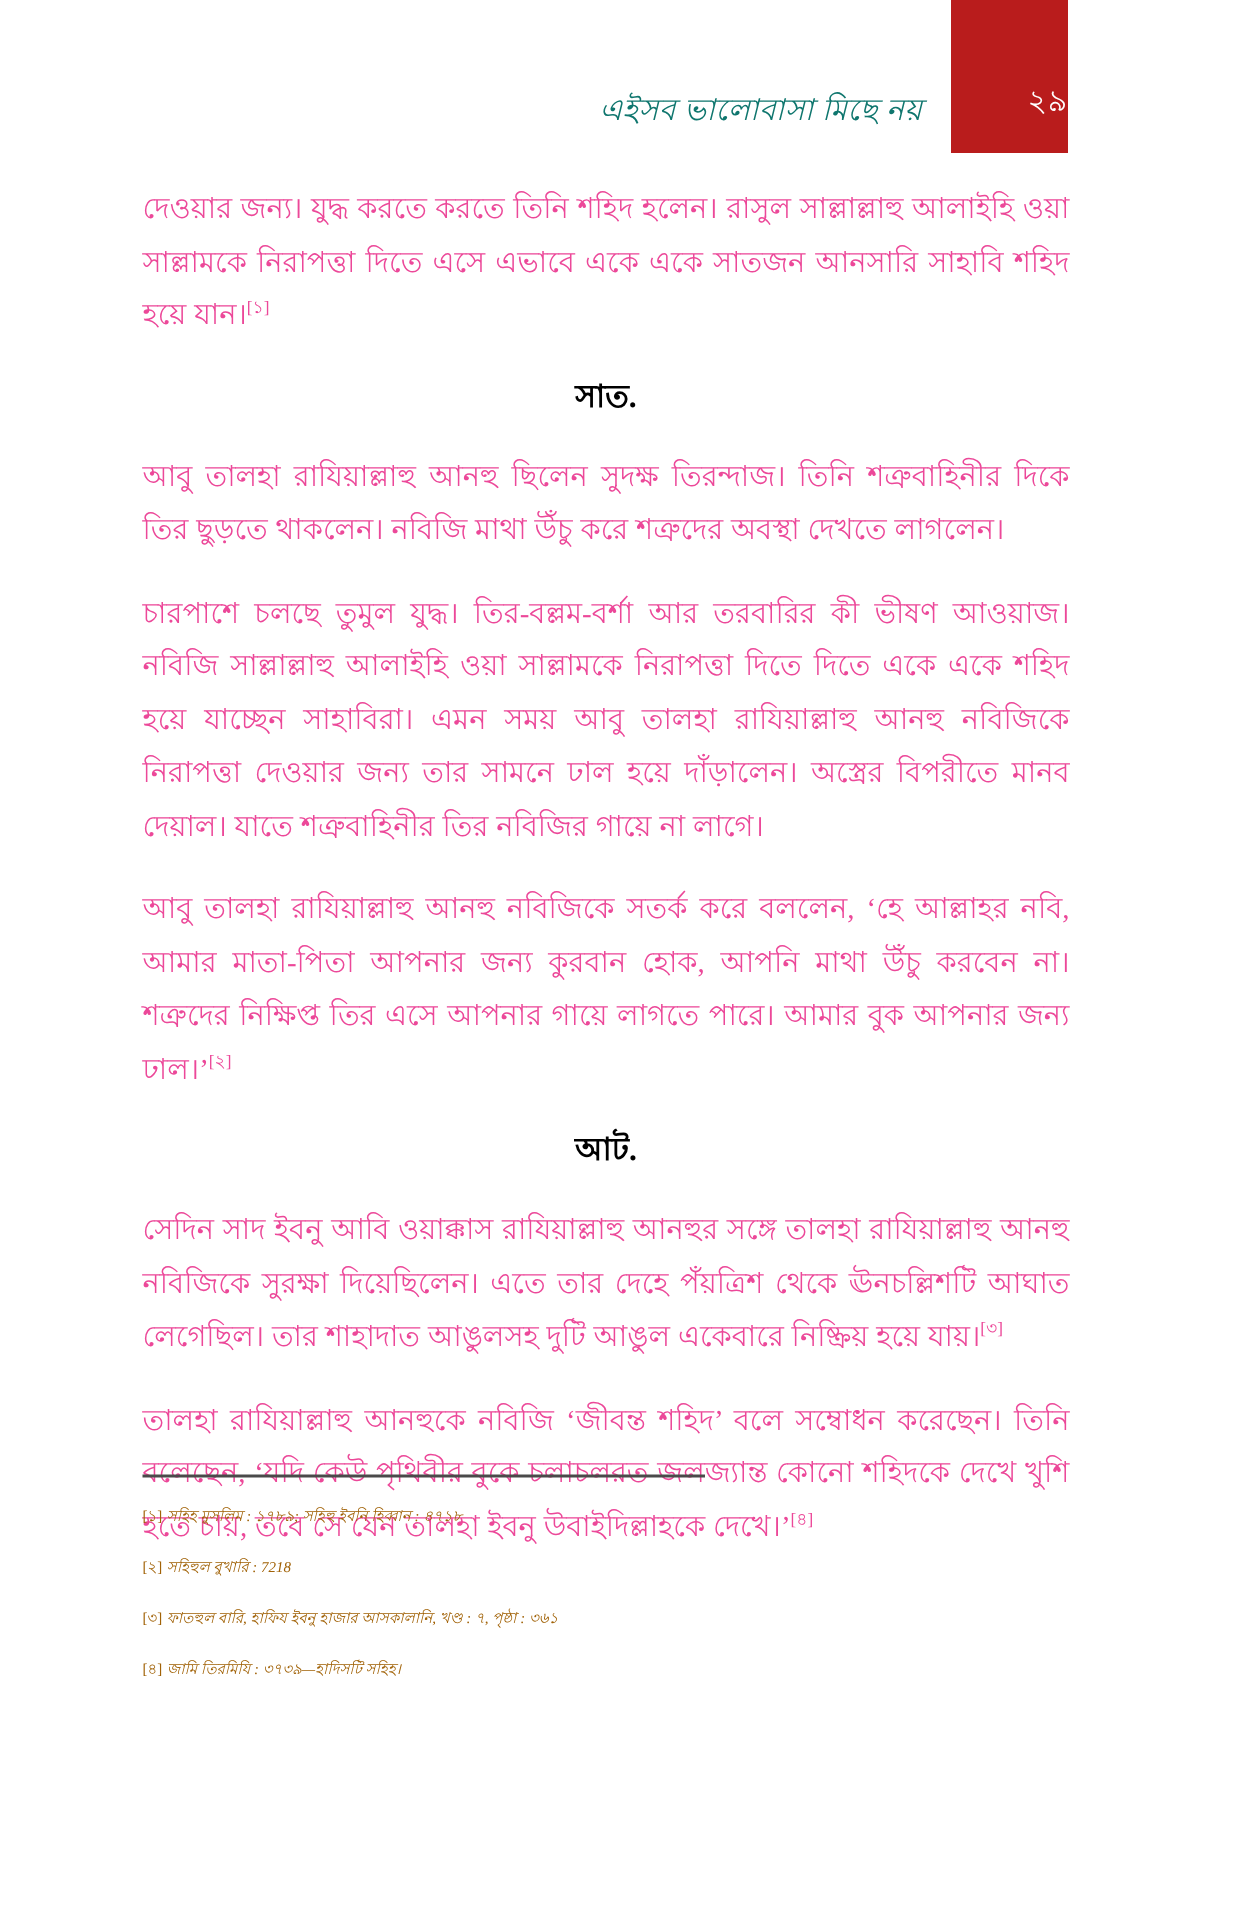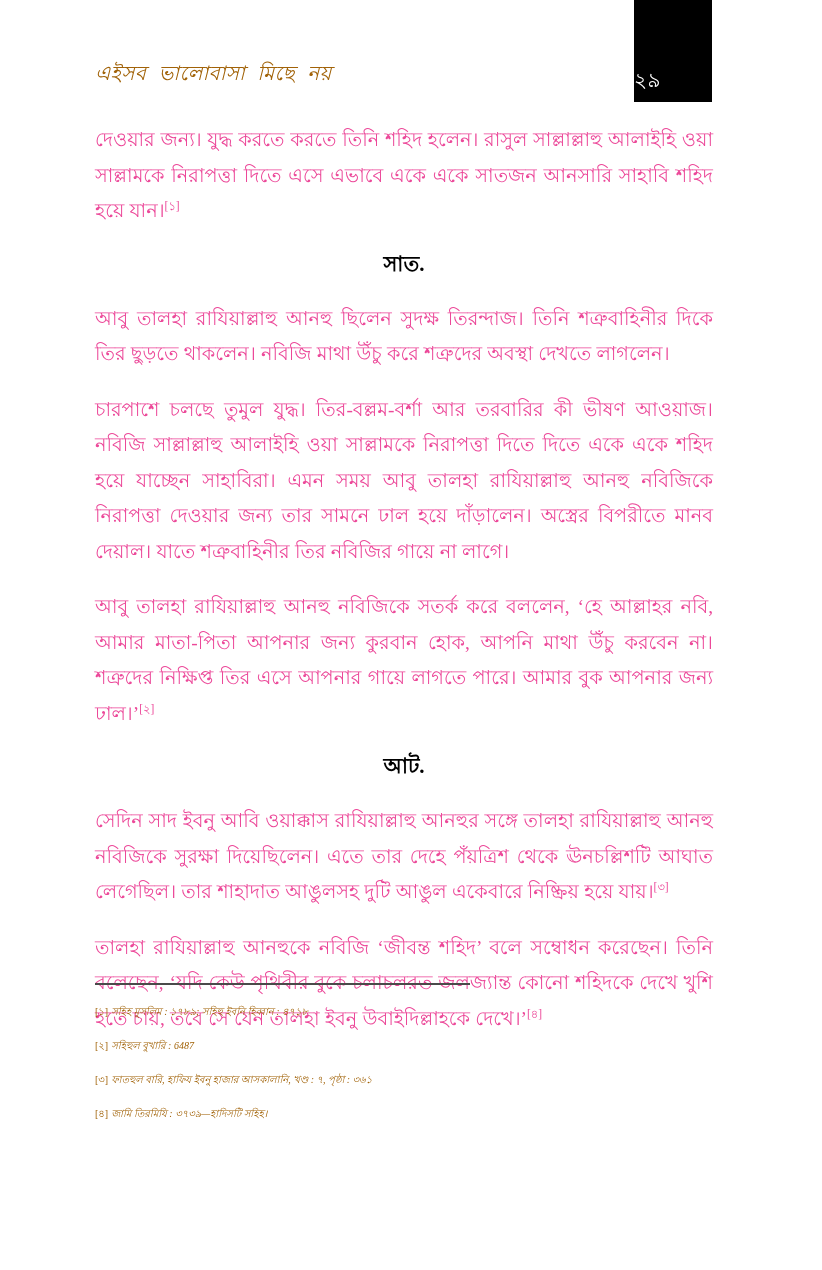--- a/index.html
+++ b/index.html
@@ -20,40 +20,39 @@
     overflow: hidden;
     box-sizing: border-box;
   }
 
   
   .running-head {
     position: absolute;
     top: 58px;
     left: 95px;
     width: 520px;
-    text-align: left;
+    text-align: right;
     font-style: italic;
     font-size: 20px;
     letter-spacing: 0.3px;
-    color: #a16207;
+    color: #0f766e;
     white-space: nowrap;
-    font-family: Liberation Mono, monospace;
   }
 
   .folio-box {
     position: absolute;
     top: 0;
     left: 634px;
     width: 78px;
     height: 102px;
-    background: #000000;
+    background: #b91c1c;
     display: flex;
     align-items: flex-end;
-    justify-content: flex-start;
-    padding-bottom: 12px;
+    justify-content: flex-end;
+    padding-bottom: 24px;
     box-sizing: border-box;
   }
   .folio-number {
     color: #ffffff;
     font-size: 20px;
     line-height: 1;
     letter-spacing: 0.5px;
   }
 
   
@@ -164,21 +163,21 @@
   </div>
 
   <div class="footnotes">
     <div class="fn-rule"></div>
 
     <div class="fn-item">
       <span class="fn-marker">[১]</span><span class="fn-text">সহিহ মুসলিম : ১৭৮৯; সহিহু ইবনি হিব্বান : ৪৭১৮</span>
     </div>
 
     <div class="fn-item">
-      <span class="fn-marker">[২]</span><span class="fn-text">সহিহুল বুখারি : 6487</span>
+      <span class="fn-marker">[২]</span><span class="fn-text">সহিহুল বুখারি : 7218</span>
     </div>
 
     <div class="fn-item">
       <span class="fn-marker">[৩]</span><span class="fn-text">ফাতহুল বারি, হাফিয ইবনু হাজার আসকালানি, খণ্ড : ৭, পৃষ্ঠা : ৩৬১</span>
     </div>
 
     <div class="fn-item">
       <span class="fn-marker">[৪]</span><span class="fn-text">জামি তিরমিযি : ৩৭৩৯—হাদিসটি সহিহ।</span>
     </div>
   </div>

